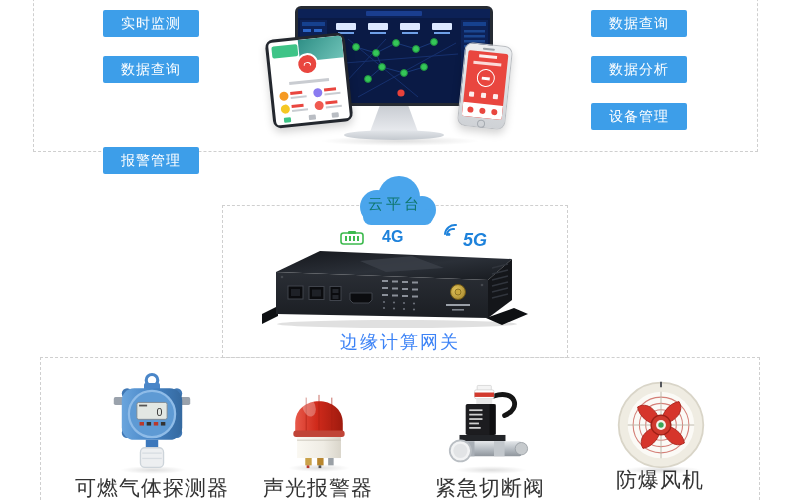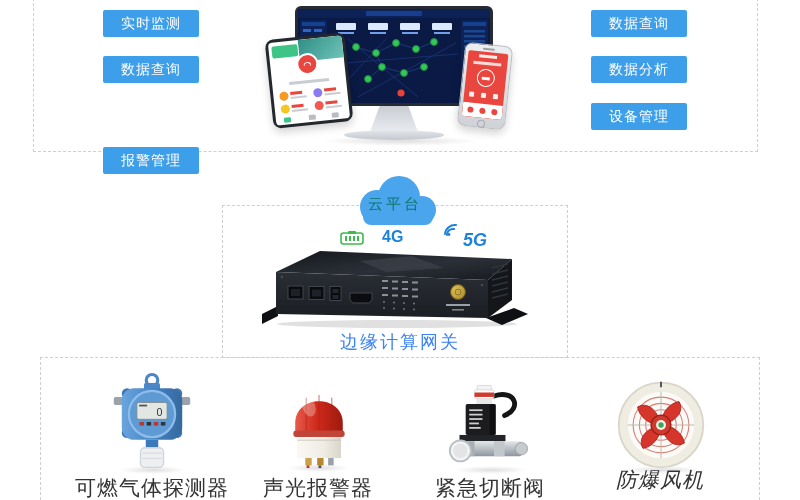--- a/index.html
+++ b/index.html
@@ -417,15 +417,15 @@
         <path d="M50,50 C46,32 34,24 24,30 C26,42 38,50 50,50 Z" transform="rotate(90 50 50)"></path>
         <path d="M50,50 C46,32 34,24 24,30 C26,42 38,50 50,50 Z" transform="rotate(180 50 50)"></path>
         <path d="M50,50 C46,32 34,24 24,30 C26,42 38,50 50,50 Z" transform="rotate(270 50 50)"></path>
       </g>
     </g>
     <circle cx="50" cy="50" r="11" fill="#cf3a2e" stroke="#9e1f16" stroke-width="1.5"></circle>
     <circle cx="50" cy="50" r="5.5" fill="#f5f3ec"></circle>
     <circle cx="50" cy="50" r="3" fill="#3aa857"></circle>
     <line x1="50" y1="2" x2="50" y2="8" stroke="#44484e" stroke-width="2"></line>
   </svg>
-  <div class="dev-label" style="left:570px;top:466px;font-style:italic;">防爆风机</div>
+  <div class="dev-label" style="left:570px;top:466px;">防爆风机</div>
 
 </div>
 
 </body></html>

